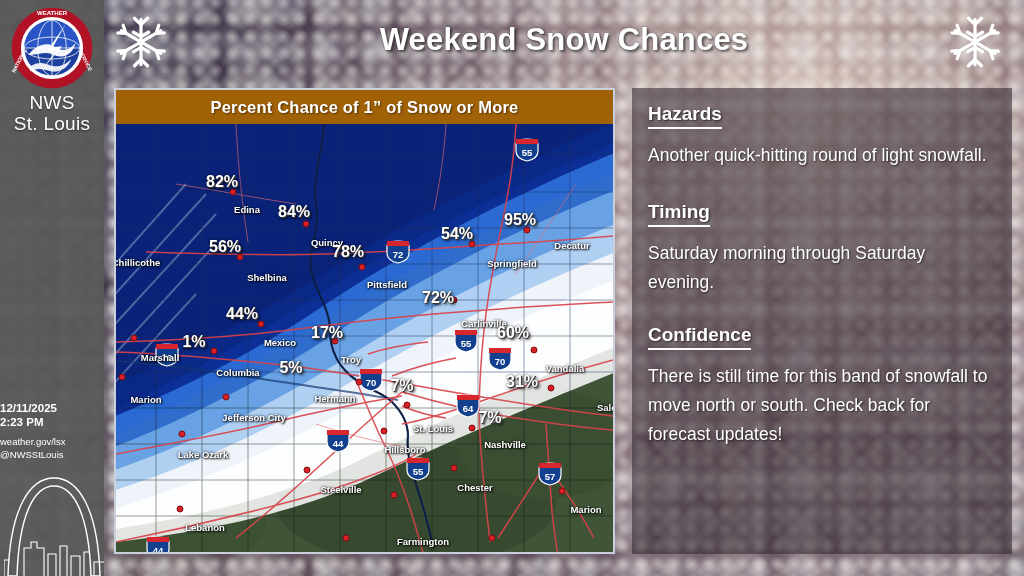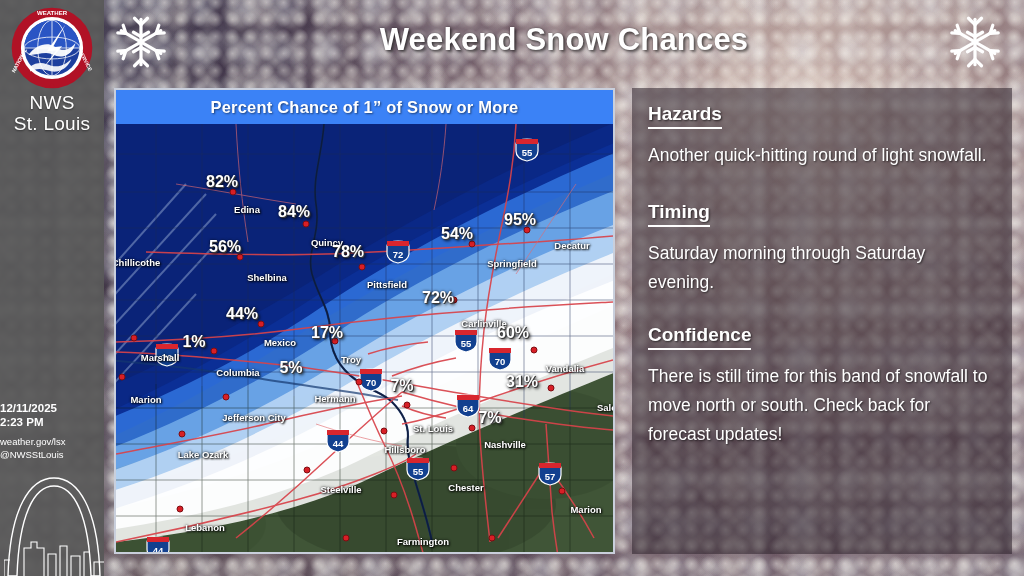--- a/index.html
+++ b/index.html
@@ -75,21 +75,21 @@
   #flake-left  { left: 10px; }
   #flake-right { right: 22px; }
 
   
   #map-panel {
     position: absolute; left: 114px; top: 88px; width: 501px; height: 466px;
     border: 2px solid #c9cfdc; background: #0b2f85; overflow: hidden; z-index: 4;
   }
   #map-header {
     position: absolute; left: 0; top: 0; width: 100%; height: 34px;
-    background: #3b82f6; display: flex; align-items: center; justify-content: center;
+    background: #a16207; display: flex; align-items: center; justify-content: center;
   }
   #map-header-text {
     color: #fff; font-size: 16.5px; font-weight: bold; letter-spacing: .2px;
     text-shadow: 1px 1px 2px rgba(0,0,0,.5);
   }
   #map-canvas { position: absolute; left: 0; top: 34px; width: 100%; height: 432px; overflow: hidden; }
   .mlabel {
     position: absolute; color: #fff; font-size: 9.5px; font-weight: bold;
     text-shadow: 0 0 3px rgba(0,0,0,.95), 1px 1px 2px rgba(0,0,0,.95);
     white-space: nowrap; transform: translate(-50%, 0); text-align: center;
@@ -486,21 +486,21 @@
           <div class="mlabel" style="left: 455px; top: 278px; margin-left: 40px;">Salem</div>
           <div class="citydot" style="left: 356px; top: 304px;"></div>
           <div class="mlabel" style="left: 389px; top: 315px;">Nashville</div>
           <div class="citydot" style="left: 66px; top: 310px;"></div>
           <div class="mlabel" style="left: 87px; top: 325px;">Lake Ozark</div>
           <div class="citydot" style="left: 268px; top: 307px;"></div>
           <div class="mlabel" style="left: 289px; top: 320px;">Hillsboro</div>
           <div class="citydot" style="left: 191px; top: 346px;"></div>
           <div class="mlabel" style="left: 225px; top: 360px;">Steelville</div>
           <div class="citydot" style="left: 338px; top: 344px;"></div>
-          <div class="mlabel" style="left: 350px; top: 358px;">Chester</div>
+          <div class="mlabel" style="left: 359px; top: 358px;">Chester</div>
           <div class="citydot" style="left: 278px; top: 371px;"></div>
           <div class="mlabel" style="left: 307px; top: 386px; margin-top: 26px;">Farmington</div>
           <div class="citydot" style="left: 446px; top: 367px;"></div>
           <div class="mlabel" style="left: 470px; top: 380px;">Marion</div>
           <div class="citydot" style="left: 64px; top: 385px;"></div>
           <div class="mlabel" style="left: 89px; top: 398px;">Lebanon</div>
           <div class="citydot" style="left: 230px; top: 414px;"></div>
           <div class="mlabel" style="left: 264px; top: 429px;">Centerville</div>
           <div class="citydot" style="left: 376px; top: 414px;"></div>
           <div class="mlabel" style="left: 408px; top: 428px;">Cape Girardeau</div>

